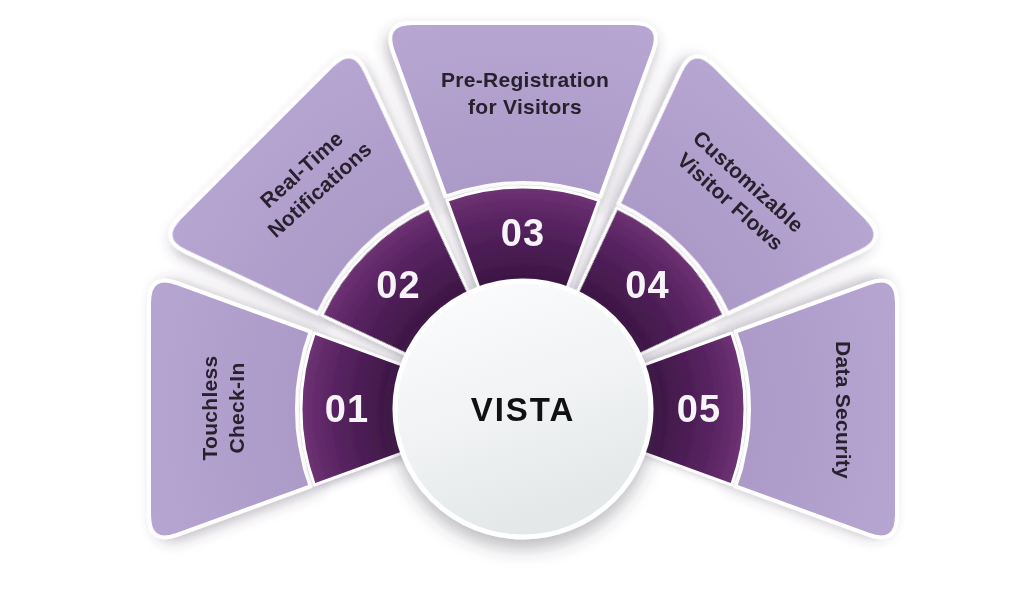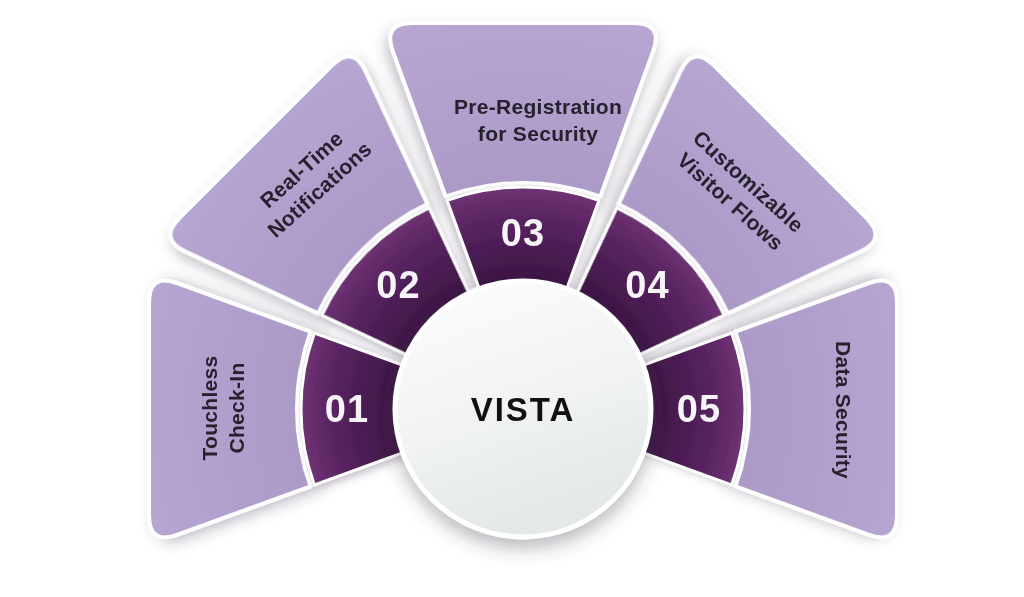--- a/index.html
+++ b/index.html
@@ -22,21 +22,21 @@
     font-size: 21px;
     font-weight: 700;
     letter-spacing: 0.3px;
     line-height: 1.28;
     color: #26212d;
     white-space: nowrap;
     pointer-events: none;
   }
   .label-01 { left: 224px; top: 408px; transform: translate(-50%,-50%) rotate(-90deg); }
   .label-02 { left: 311px; top: 180px; transform: translate(-50%,-50%) rotate(-42deg); }
-  .label-03 { left: 538px; top: 94px;  transform: translate(-50%,-50%); margin-top: 27px; }
+  .label-03 { left: 525px; top: 94px;  transform: translate(-50%,-50%); }
   .label-04 { left: 739px; top: 192px; transform: translate(-50%,-50%) rotate(42deg); }
   .label-05 { left: 843px; top: 410px; transform: translate(-50%,-50%) rotate(90deg); }
 
   .ring-number {
     font-size: 38px;
     font-weight: 700;
     fill: #f7f4f8;
     letter-spacing: 1px;
   }
   .vista-title {
@@ -106,21 +106,21 @@
   <div class="petal-label label-01">
     <span>Touchless</span>
     <span>Check-In</span>
   </div>
   <div class="petal-label label-02">
     <span>Real-Time</span>
     <span>Notifications</span>
   </div>
   <div class="petal-label label-03">
     <span>Pre-Registration</span>
-    <span>for Security</span>
+    <span>for Visitors</span>
   </div>
   <div class="petal-label label-04">
     <span>Customizable</span>
     <span>Visitor Flows</span>
   </div>
   <div class="petal-label label-05">
     <span>Data Security</span>
   </div>
 
 </div>

